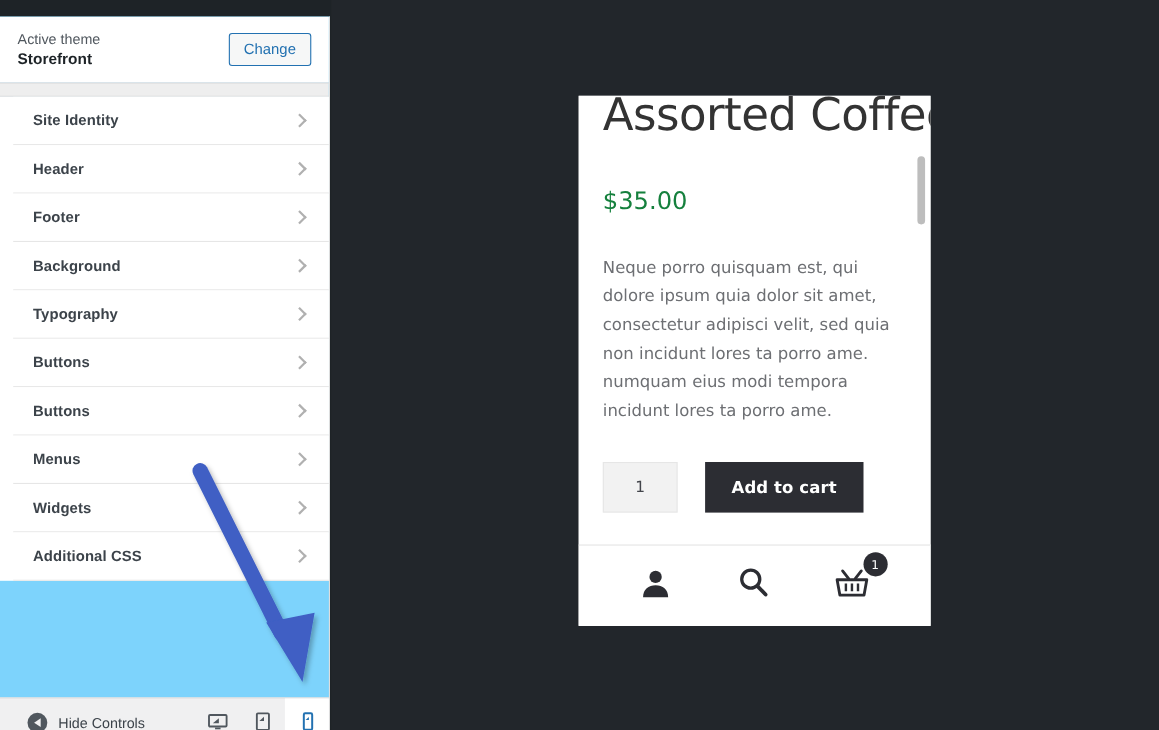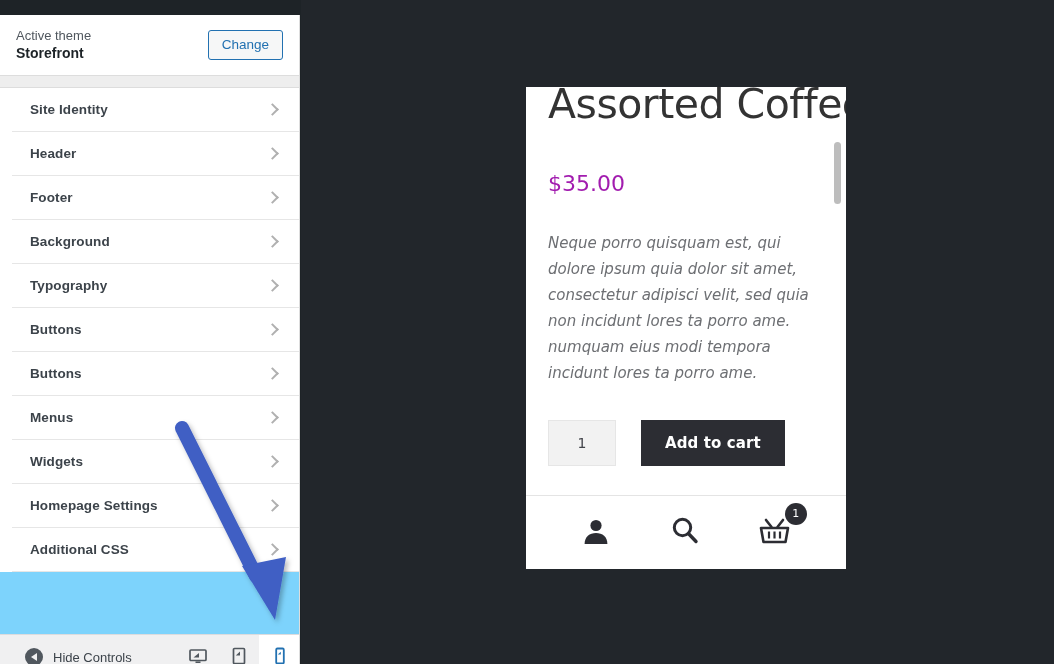--- a/index.html
+++ b/index.html
@@ -137,31 +137,30 @@
     font-weight: 400;
     color: #333333;
     line-height: 1.05;
     margin-top: -4px;
     letter-spacing: -0.5px;
     white-space: nowrap;
   }
   .price {
     font-family: "DejaVu Sans", sans-serif;
     font-size: 22px;
-    color: #a21caf;
+    color: #15803d;
     margin-top: 45px;
   }
   .desc {
     font-family: "DejaVu Sans", sans-serif;
     font-size: 15px;
     color: #6d6f73;
     line-height: 1.73;
     margin-top: 35px;
     max-width: 262px;
-    font-style: italic;
   }
   .cart-row {
     display: flex; align-items: stretch;
     margin-top: 33px;
     gap: 25px;
   }
   .qty {
     width: 68px; height: 46px;
     background: #f2f2f2;
     border: 1px solid #e6e6e6;
@@ -281,24 +280,20 @@
       <div class="panel-item">
         <span class="label">Menus</span>
         <span class="chev"></span>
       </div>
 
       <div class="panel-item">
         <span class="label">Widgets</span>
         <span class="chev"></span>
       </div>
 
-      <div class="panel-item">
-        <span class="label">Homepage Settings</span>
-        <span class="chev"></span>
-      </div>
 
 
       <div class="panel-item">
         <span class="label">Additional CSS</span>
         <span class="chev"></span>
       </div>
 
     </div>
 
     <div id="footer-bar">

